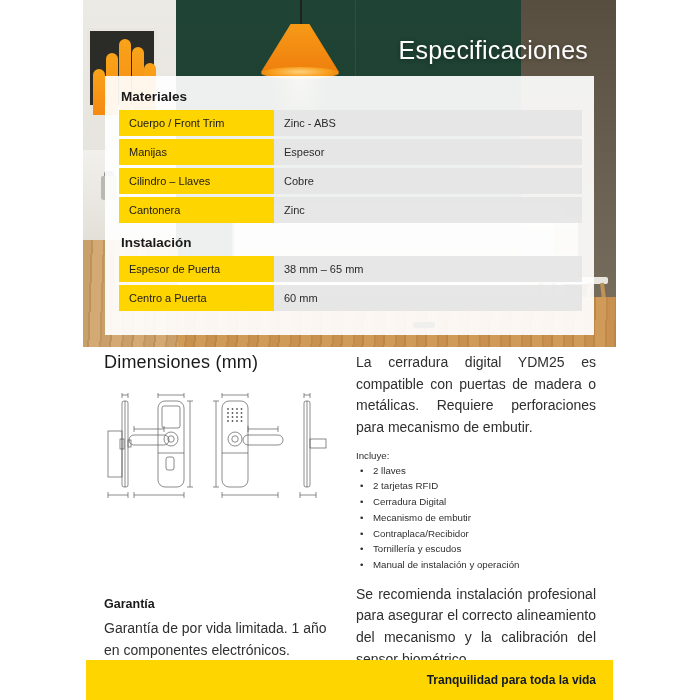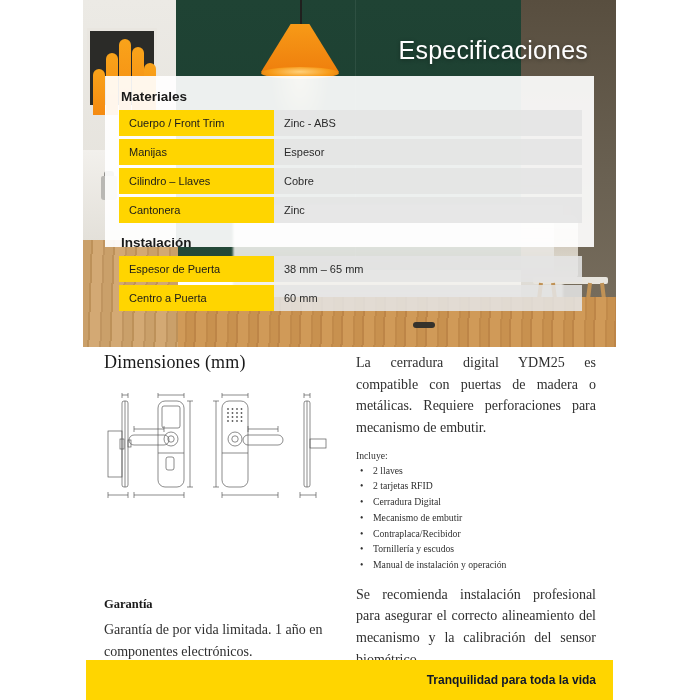--- a/index.html
+++ b/index.html
@@ -122,41 +122,41 @@
     background:#35322c; border-radius:3px;
   }
   .hero-title {
     position:absolute; right:28px; top:36px;
     font-size:25px; color:#ffffff; letter-spacing:.2px;
     text-shadow:0 1px 4px rgba(0,0,0,.35);
   }
 
   
   .spec-card {
-    position:absolute; left:105px; top:76px; width:489px; height:171px;
+    position:absolute; left:105px; top:76px; width:489px; height:259px;
     background:rgba(255,255,255,.92);
     padding:10px 12px 6px 14px;
   }
   .spec-heading {
     font-size:13.5px; font-weight:bold; color:#1a1a1a;
     margin:3px 0 6px 2px;
   }
   .spec-heading.second { margin-top:12px; }
   .spec-row { display:flex; height:26px; margin-bottom:3px; }
   .spec-label {
     width:155px; background:#FFD500; color:#1a1a1a;
     font-size:11px; display:flex; align-items:center; padding-left:10px;
   }
   .spec-value {
     flex:1; background:rgba(228,228,228,.88); color:#2b2b2b;
     font-size:11px; display:flex; align-items:center; padding-left:10px;
   }
 
   
-  .lower { position:absolute; left:0; top:352px; width:700px; height:300px;font-family:Liberation Serif, serif; }
+  .lower { position:absolute; left:0; top:352px; width:700px; height:300px; }
   .col-left  { position:absolute; left:104px; top:0; width:232px; }
   .col-right { position:absolute; left:356px; top:0; width:240px; }
 
   .dim-title {
     font-size:18px; color:#1a1a1a; letter-spacing:.2px; margin-bottom:14px;
   }
   .drawing { width:228px; height:118px; display:block; }
 
   .sec-title {
     font-size:12.5px; font-weight:bold; color:#1a1a1a; margin-bottom:9px;

